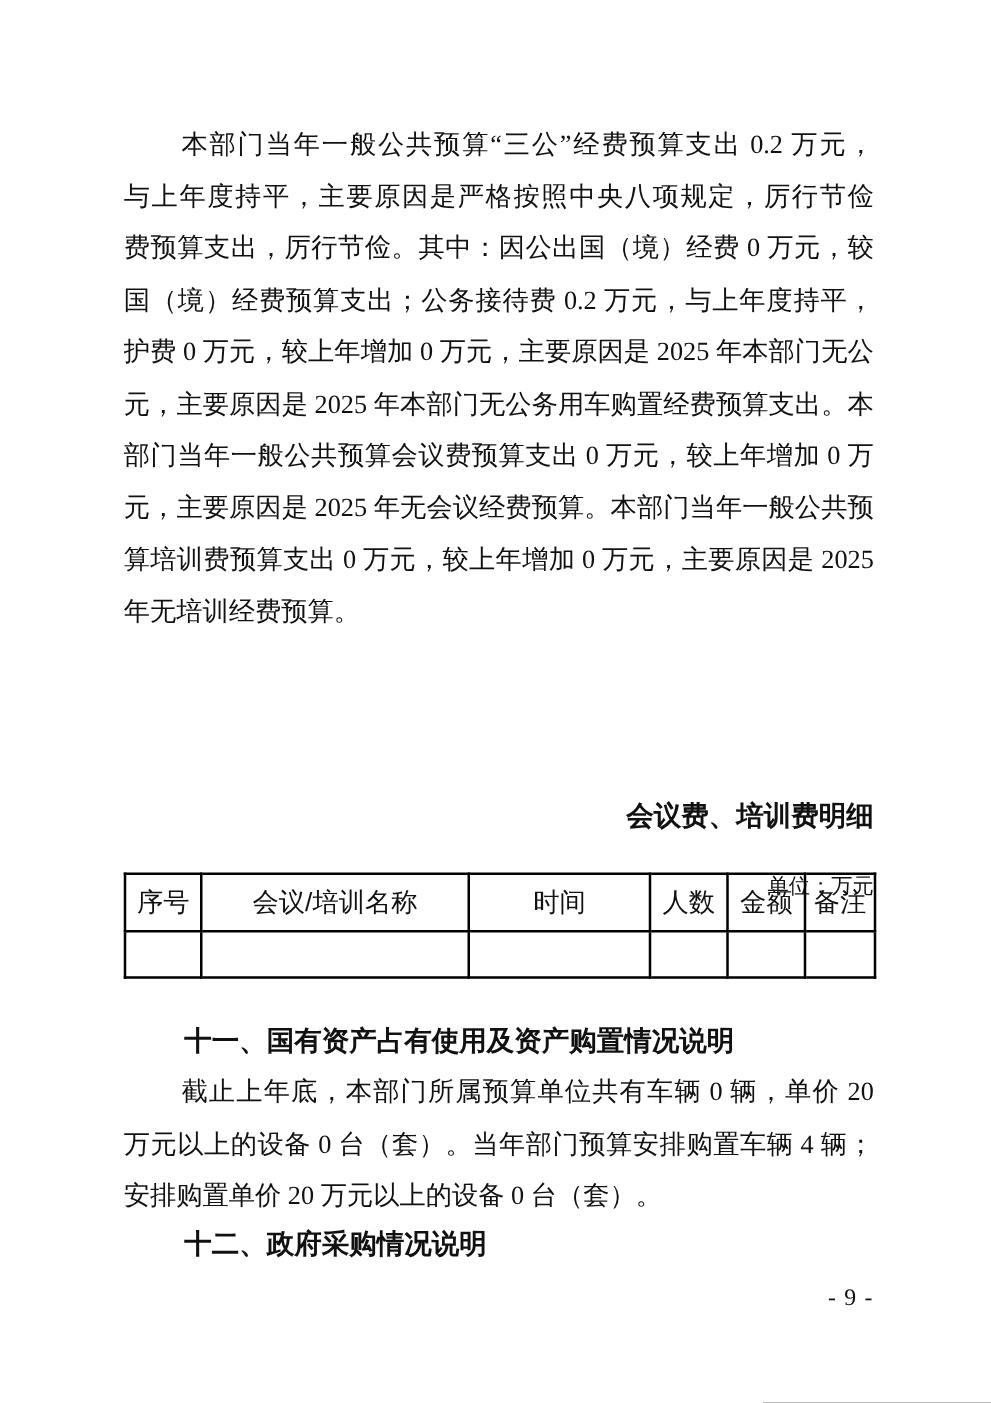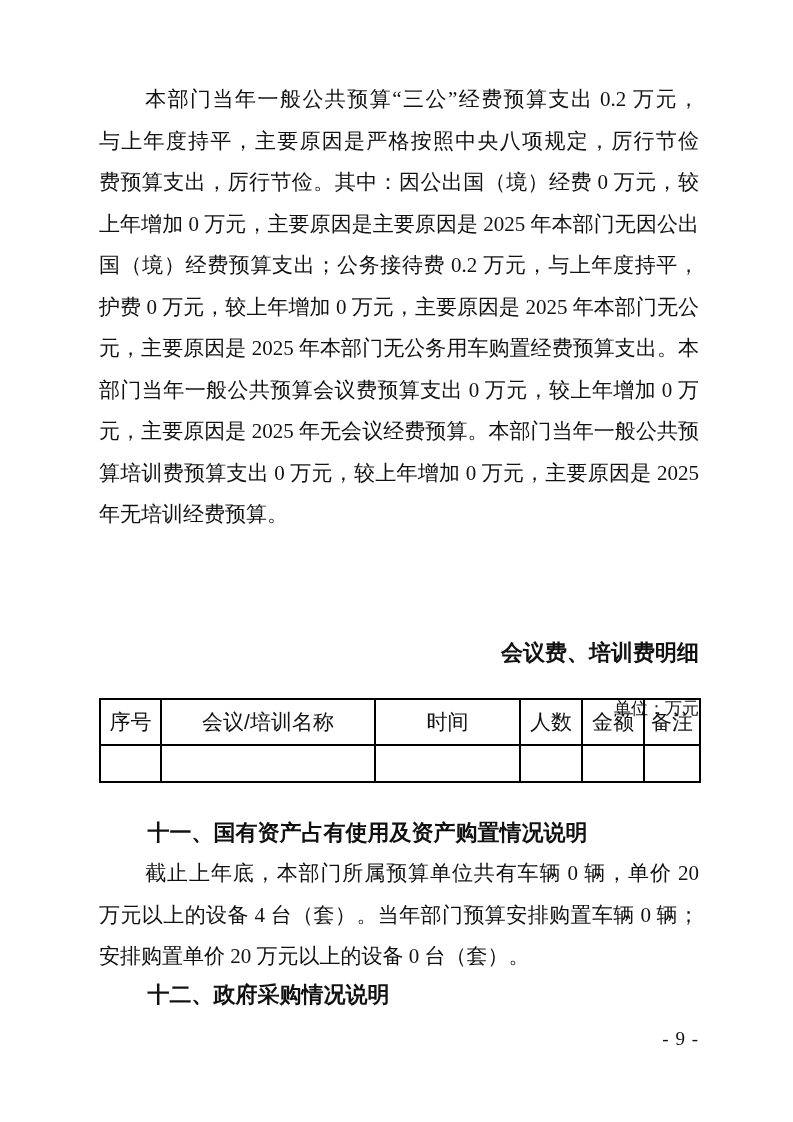--- a/index.html
+++ b/index.html
@@ -22,21 +22,21 @@
     height: 41.5px;
     line-height: 41.5px;
     overflow: hidden;
     text-align: justify;
     text-align-last: justify;
     white-space: normal;
   }
   .line.last { text-align-last: left; }
   .line.indent { text-indent: 2.2em; }
 
-  #para1 { top: 79px; }
+  #para1 { top: 95px; }
 
   .table-title {
     top: 636px;
     text-align: right;
     font-family: "Liberation Sans", "DejaVu Sans", sans-serif;
     font-weight: 700;
     font-size: 22px;
     line-height: 34px;
   }
 
@@ -89,21 +89,20 @@
 </style>
 </head>
 <body>
 
 <div class="page">
 
   <div id="para1" class="block para">
       <div class="line indent">本部门当年一般公共预算“三公”经费预算支出 0.2 万元，</div>
       <div class="line">与上年度持平，主要原因是严格按照中央八项规定，厉行节俭</div>
       <div class="line">费预算支出，厉行节俭。其中：因公出国（境）经费 0 万元，较</div>
-      <div class="line">上年增加 0 万元，主要原因是主要原因是 2025 年本部门无因公出</div>
       <div class="line">国（境）经费预算支出；公务接待费 0.2 万元，与上年度持平，</div>
       <div class="line">护费 0 万元，较上年增加 0 万元，主要原因是 2025 年本部门无公</div>
       <div class="line">元，主要原因是 2025 年本部门无公务用车购置经费预算支出。本</div>
       <div class="line">部门当年一般公共预算会议费预算支出 0 万元，较上年增加 0 万</div>
       <div class="line">元，主要原因是 2025 年无会议经费预算。本部门当年一般公共预</div>
       <div class="line">算培训费预算支出 0 万元，较上年增加 0 万元，主要原因是 2025</div>
       <div class="line last">年无培训经费预算。</div>
     </div>
 
   <div class="block table-title">会议费、培训费明细</div>
@@ -138,21 +137,21 @@
           <td></td>
           <td></td>
         </tr>
       </tbody>
   </table>
 
   <div id="section11-heading" class="block section-heading">十一、国有资产占有使用及资产购置情况说明</div>
 
   <div id="para2" class="block para">
       <div class="line indent">截止上年底，本部门所属预算单位共有车辆 0 辆，单价 20</div>
-      <div class="line">万元以上的设备 4 台（套）。当年部门预算安排购置车辆 0 辆；</div>
+      <div class="line">万元以上的设备 0 台（套）。当年部门预算安排购置车辆 4 辆；</div>
       <div class="line last">安排购置单价 20 万元以上的设备 0 台（套）。</div>
     </div>
 
   <div id="section12-heading" class="block section-heading">十二、政府采购情况说明</div>
 
   <div class="block page-number">- 9 -</div>
 
 </div>
 
 </body></html>

